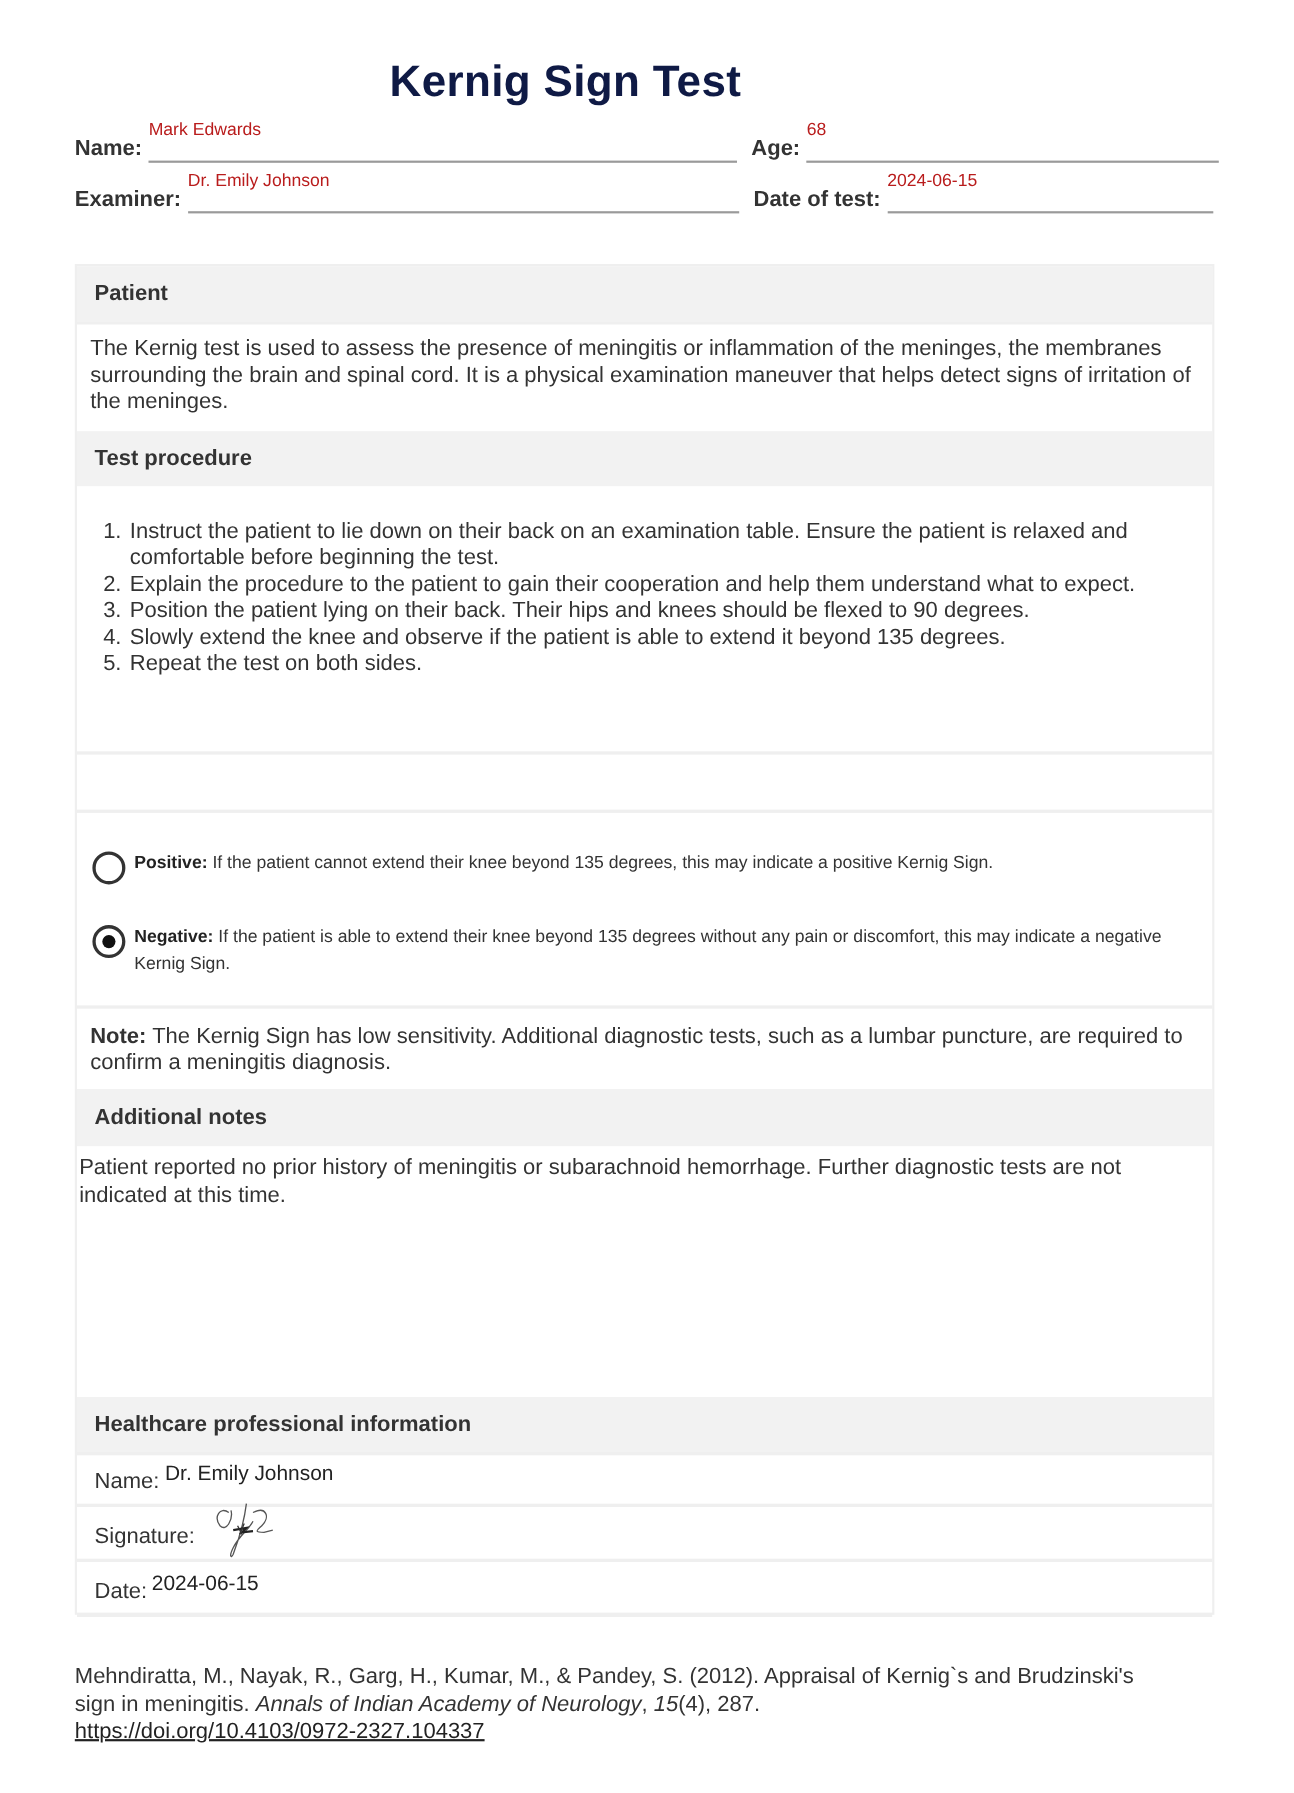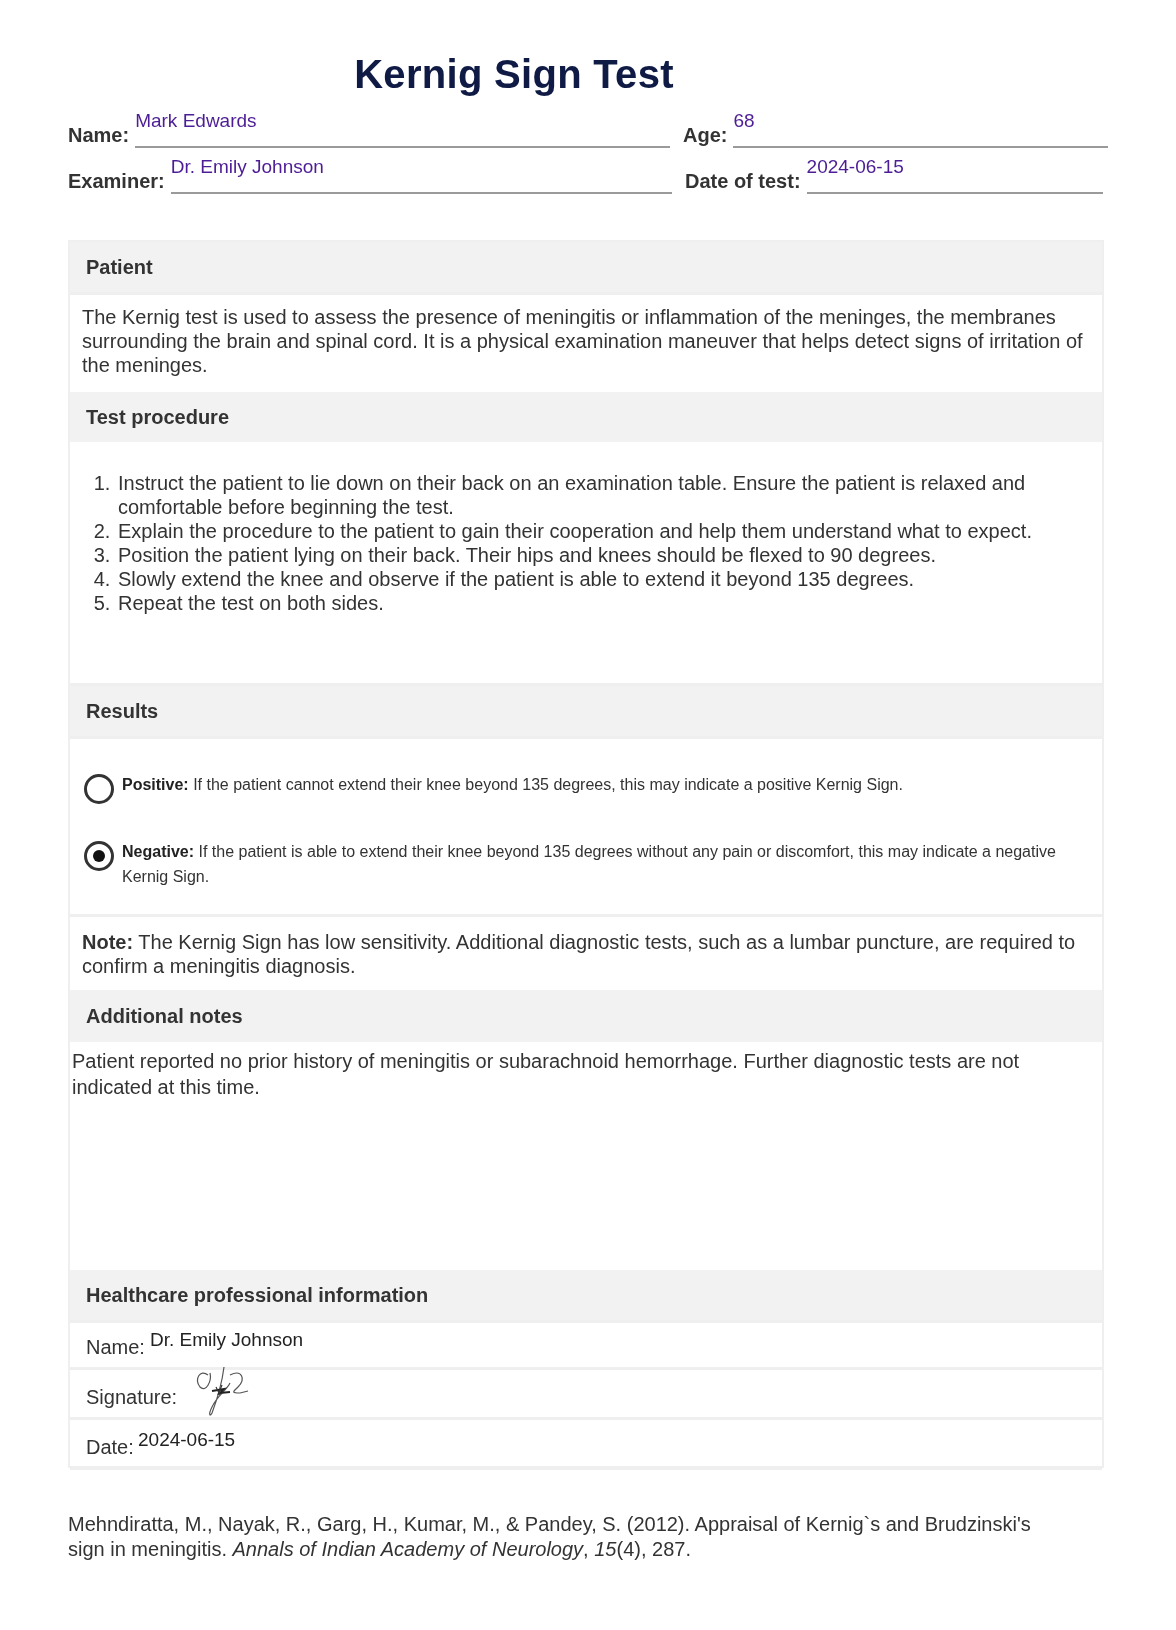--- a/index.html
+++ b/index.html
@@ -9,21 +9,21 @@
   }
   .title {
     position: absolute; top: 52px; left: 0; width: 1028px; text-align: center;
     font-size: 40px; font-weight: bold; color: #0f1a45; margin: 0; letter-spacing: 0.3px;
   }
   .field-row { position: absolute; left: 68px; width: 1040px; height: 30px; font-size: 20px; }
   .field { position: absolute; top: 0; height: 30px; display: flex; align-items: flex-end; }
   .field .lbl { font-weight: bold; color: #333; white-space: nowrap; padding-bottom: 1px; }
   .field .val {
     flex: 1; margin-left: 6px; border-bottom: 2px solid #9a9a9a; height: 30px;
-    position: relative; font-size: 19px; color: #4c1d95;
+    position: relative; font-size: 16px; color: #b91c1c;
   }
   .field .val span { position: absolute; left: 0; top: -6px; white-space: nowrap; }
 
   .card {
     position: absolute; left: 68px; top: 240px; width: 1036px; height: 1228px;
     border: 2px solid #efefef; background: #fff; box-sizing: border-box;
   }
   .sec-head {
     position: absolute; left: 0; width: 100%; background: #f2f2f2; box-sizing: border-box;
     padding-left: 16px; font-weight: bold; font-size: 20px; color: #333;
@@ -106,21 +106,20 @@
     <ol class="steps">
       <li>Instruct the patient to lie down on their back on an examination table. Ensure the patient is relaxed and comfortable before beginning the test.</li>
       <li>Explain the procedure to the patient to gain their cooperation and help them understand what to expect.</li>
       <li>Position the patient lying on their back. Their hips and knees should be flexed to 90 degrees.</li>
       <li>Slowly extend the knee and observe if the patient is able to extend it beyond 135 degrees.</li>
       <li>Repeat the test on both sides.</li>
     </ol>
   </div>
   <div class="divider" style="top:441px;"></div>
 
-  <div class="sec-head" style="top:444px; height:50px;">Results</div>
   <div class="divider" style="top:494px;"></div>
   <div class="result-row" style="top:530px;">
     <div class="radio"></div>
     <div class="result-text">
       <b>Positive:</b>
       <span>If the patient cannot extend their knee beyond 135 degrees, this may indicate a positive Kernig Sign.</span>
     </div>
   </div>
   <div class="result-row" style="top:597px;">
     <div class="radio">
@@ -162,13 +161,14 @@
     </span>
   </div>
   <div class="hcp-row" style="top:1181px;">
     <span class="lbl">Date:</span>
     <span class="val" style="left:68px;">2024-06-15</span>
   </div>
 </div>
 
 <div class="citation">
   <span>Mehndiratta, M., Nayak, R., Garg, H., Kumar, M., &amp; Pandey, S. (2012). Appraisal of Kernig`s and Brudzinski's sign in meningitis. </span><i>Annals of Indian Academy of Neurology</i>, <i>15</i><span>(4), 287.</span><br>
+  <a>https://doi.org/10.4103/0972-2327.104337</a>
 </div>
 
 </body></html>

